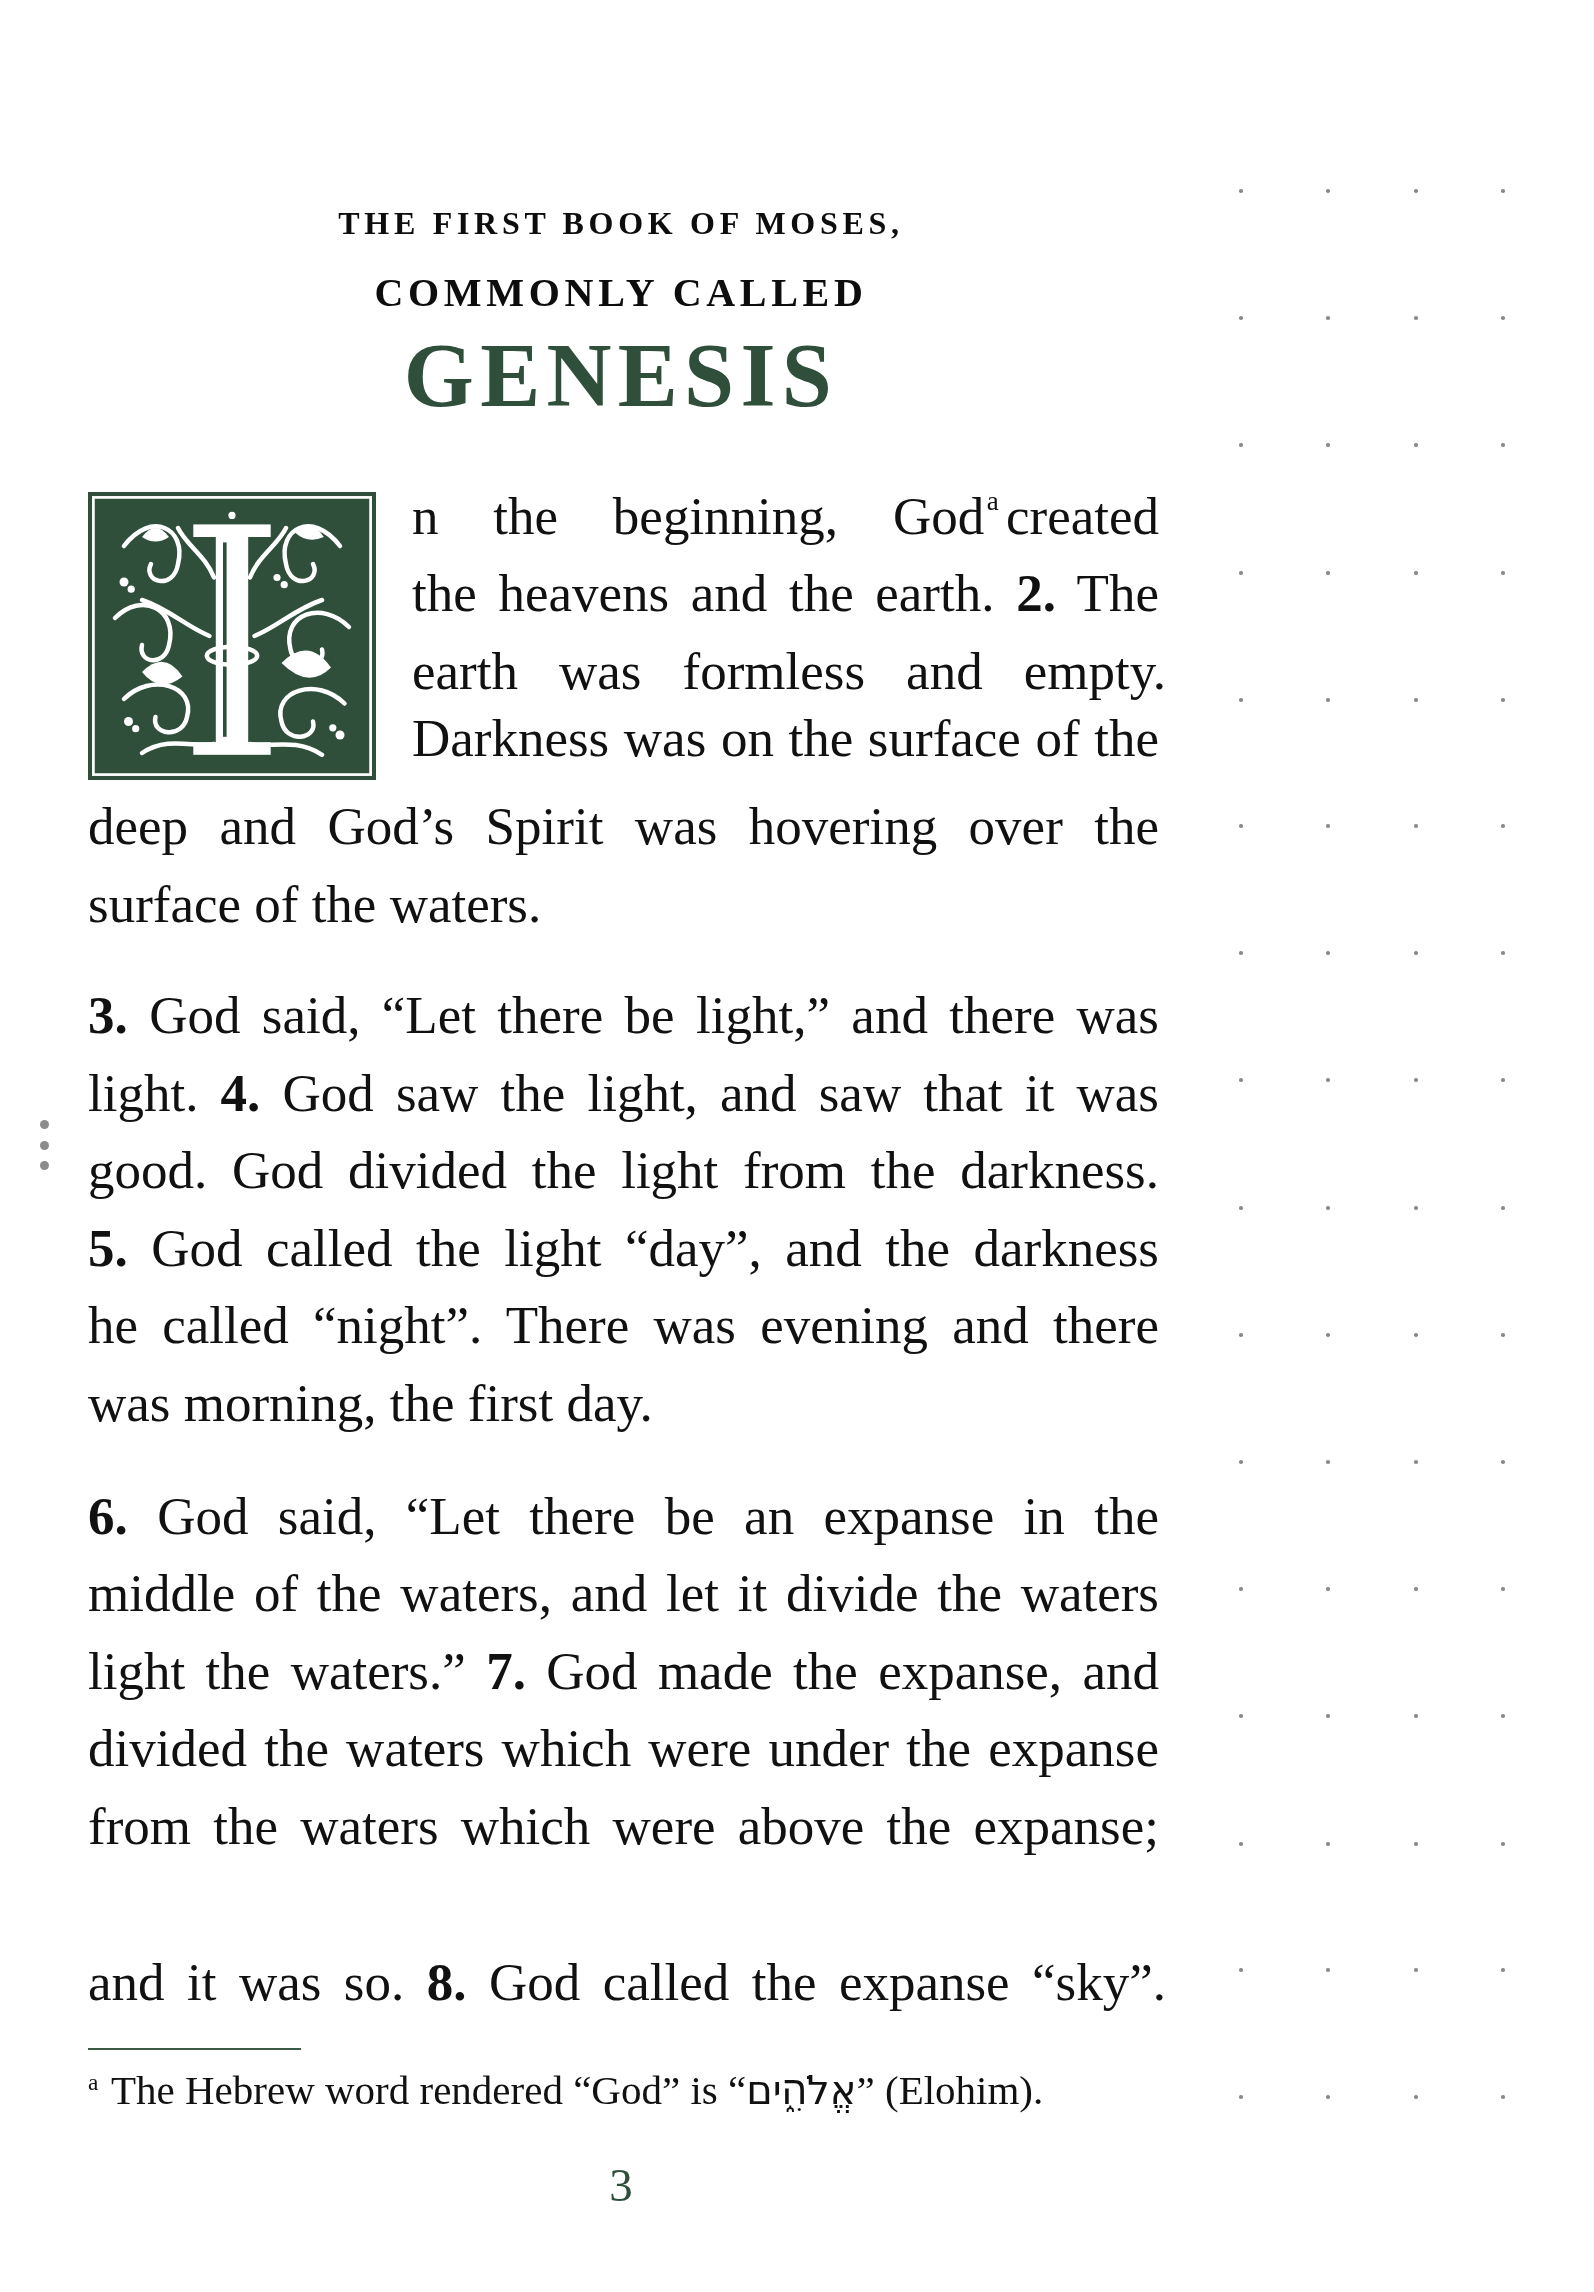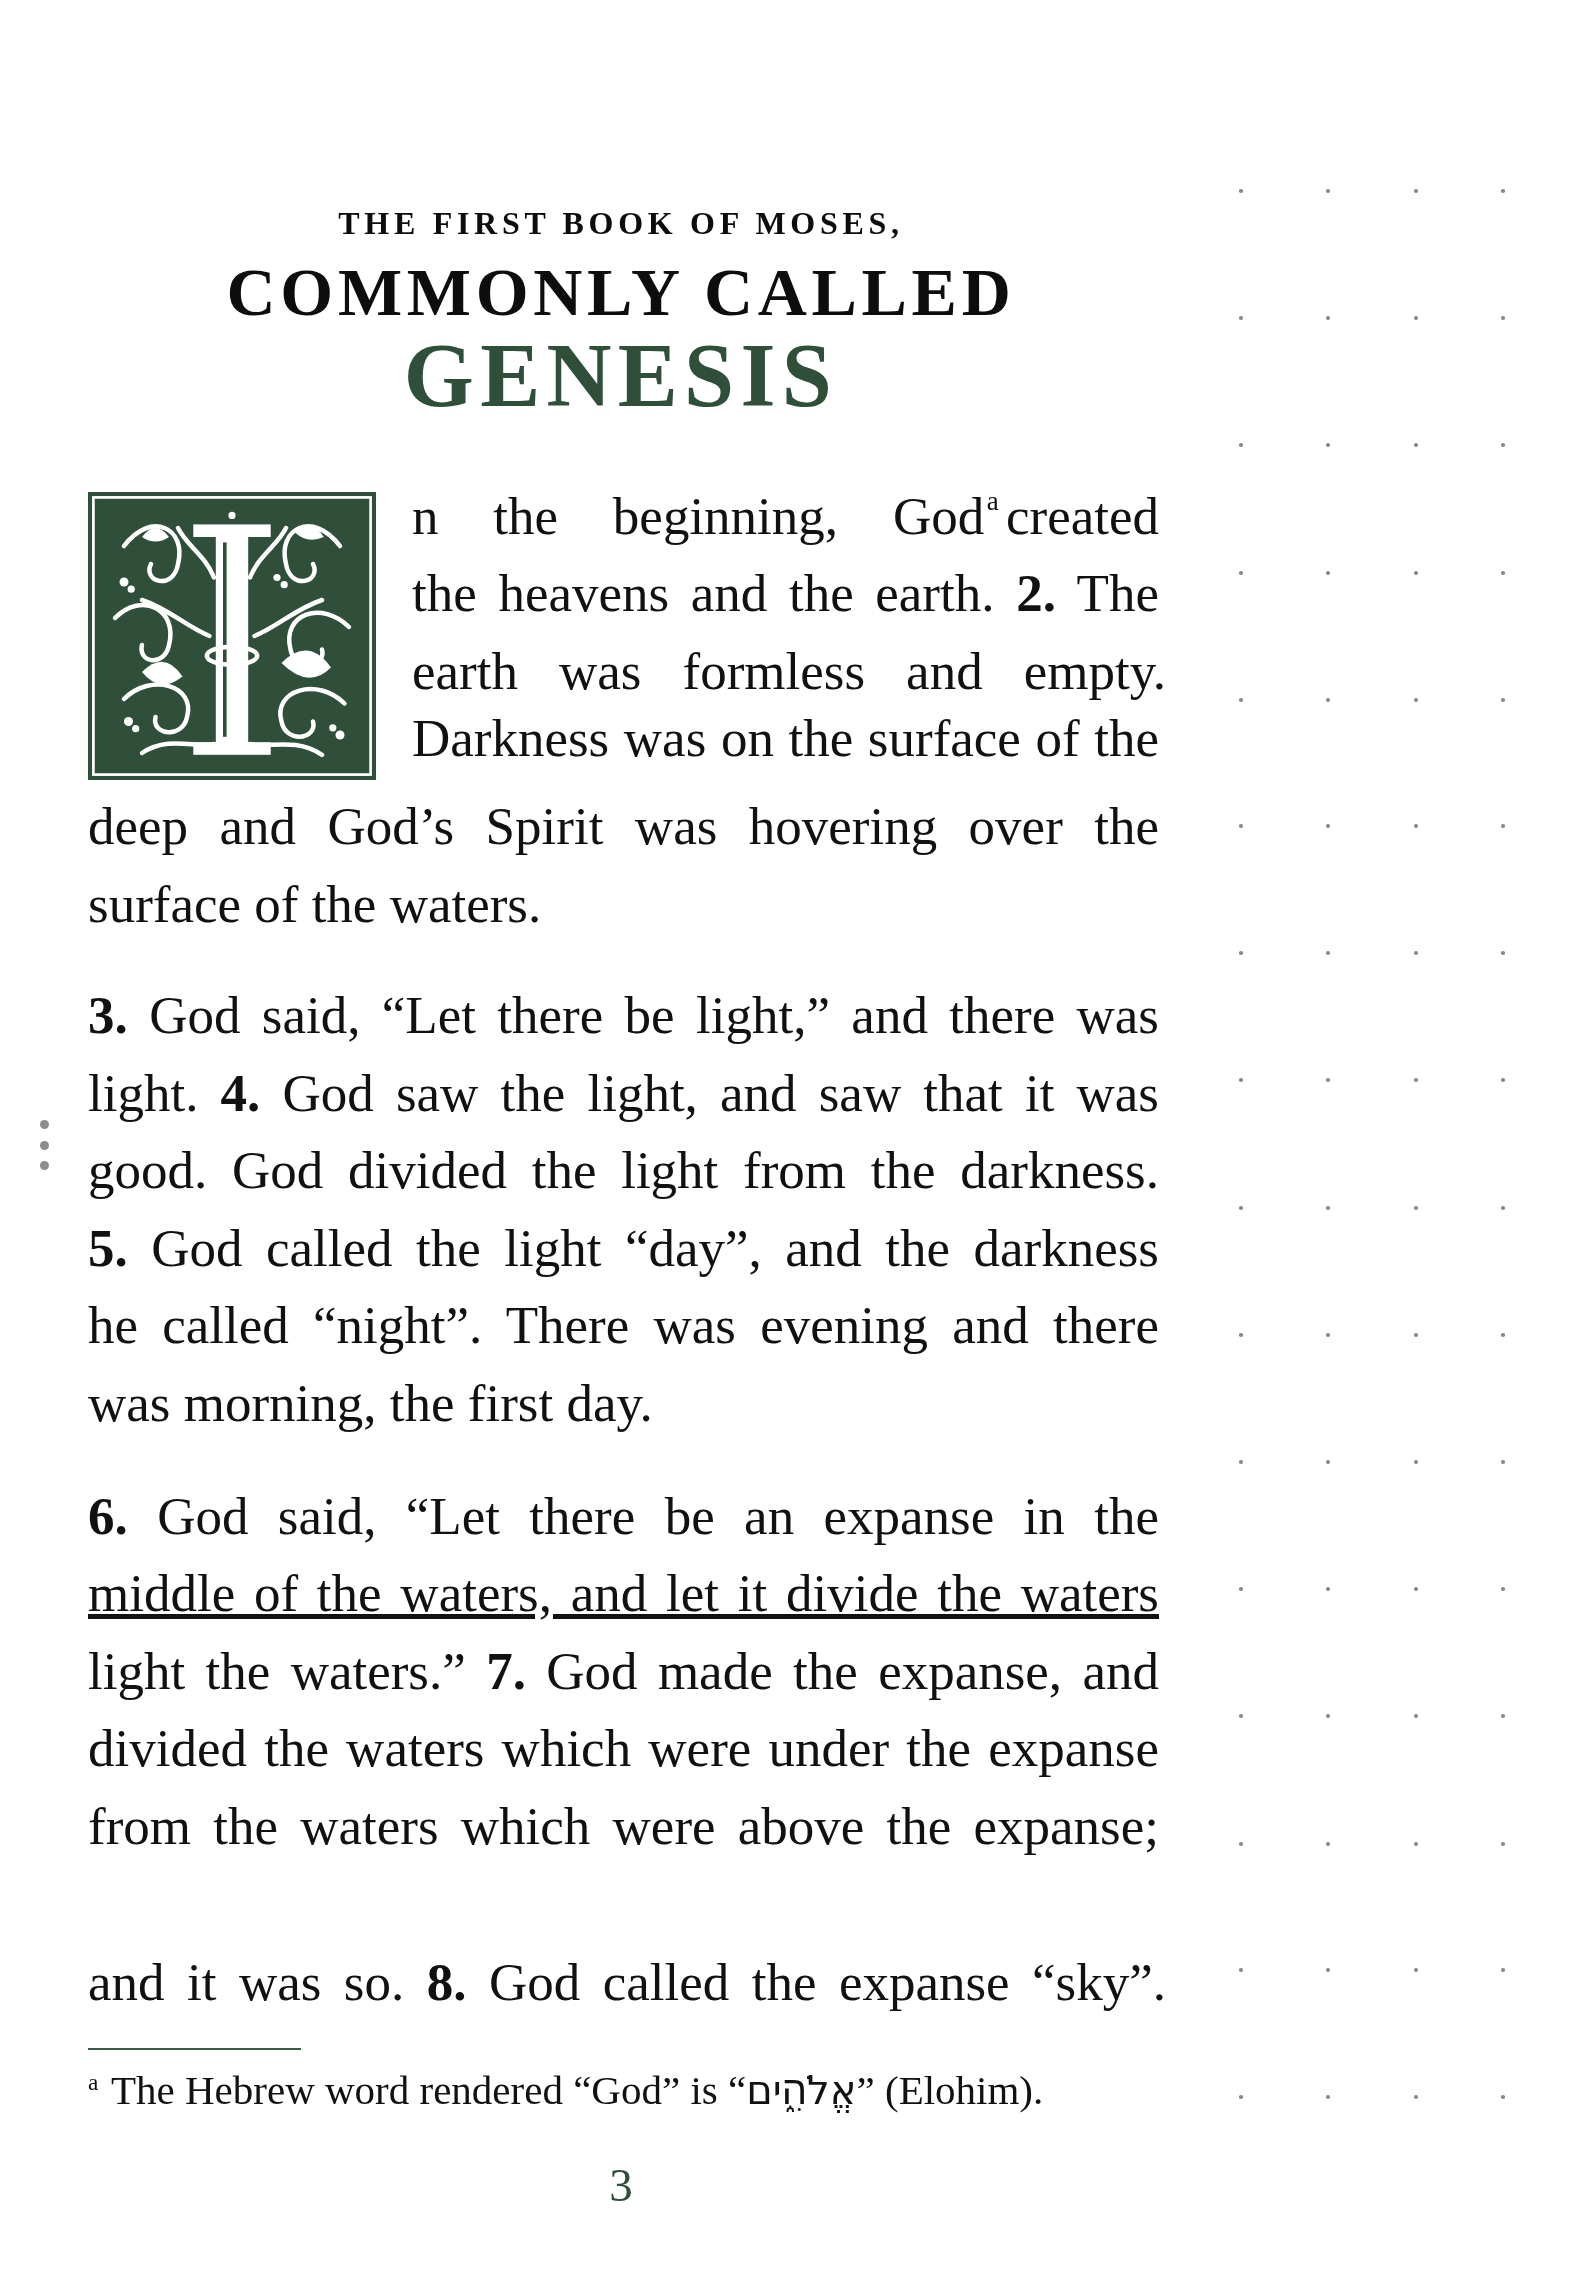--- a/index.html
+++ b/index.html
@@ -11,21 +11,21 @@
   .dot { position: absolute; width: 3.6px; height: 3.6px; border-radius: 50%; background: #8a8a8a; }
 
   
   .handle { position: absolute; left: 39px; top: 1120px; width: 10.8px; height: 54px; cursor: grab; }
   .handle span { position: absolute; left: 0.9px; width: 9px; height: 9px; border-radius: 50%; background: #8c8c8c; }
 
   
   .title-line { position: absolute; left: 0; width: 1242px; text-align: center; font-weight: bold;
                 font-family: "Liberation Serif", "DejaVu Serif", serif; color: #0d0d0d; white-space: nowrap; }
   .title-1 { top: 194px; font-size: 32px; letter-spacing: 4.7px; line-height: 59px; }
-  .title-2 { top: 263px; font-size: 68px; letter-spacing: 4.7px; line-height: 59px; }
+  .title-2 { top: 263px; font-size: 40px; letter-spacing: 4.7px; line-height: 59px; }
   .title-3 { top: 326px; font-size: 90px; letter-spacing: 6.3px; line-height: 99px; }
 
   
   .dropcap { position: absolute; left: 88px; top: 492px; width: 288px; height: 288px; }
 
   
   .line { position: absolute; height: 77px; line-height: 77px; font-size: 53px; white-space: nowrap;
           text-align: justify; text-align-last: justify; }
   .line.last { text-align: left; text-align-last: left; }
   .line b { font-weight: bold; }
@@ -171,21 +171,21 @@
     <div class="line" style="left: 412px; width: 747px; top: 700px; white-space: normal; overflow: visible;"><span>Darkness was on the surface of the</span></div>
     <div class="line" style="left: 88px; width: 1071px; top: 788px; white-space: normal; overflow: visible;"><span>deep and God’s Spirit was hovering over the</span></div>
     <div class="line last" style="left: 88px; width: 1071px; top: 866px; white-space: normal; overflow: visible;"><span>surface of the waters.</span></div>
     <div class="line" style="left: 88px; width: 1071px; top: 977px; white-space: normal; overflow: visible;"><b>3.</b><span> God said, “Let there be light,” and there was</span></div>
     <div class="line" style="left: 88px; width: 1071px; top: 1055px; white-space: normal; overflow: visible;"><span>light. </span><b>4.</b><span> God saw the light, and saw that it was</span></div>
     <div class="line" style="left: 88px; width: 1071px; top: 1132px; white-space: normal; overflow: visible;"><span>good. God divided the light from the darkness.</span></div>
     <div class="line" style="left: 88px; width: 1071px; top: 1210px; white-space: normal; overflow: visible;"><b>5.</b><span> God called the light “day”, and the darkness</span></div>
     <div class="line" style="left: 88px; width: 1071px; top: 1287px; white-space: normal; overflow: visible;"><span>he called “night”. There was evening and there</span></div>
     <div class="line last" style="left: 88px; width: 1071px; top: 1365px; white-space: normal; overflow: visible;"><span>was morning, the first day.</span></div>
     <div class="line" style="left: 88px; width: 1071px; top: 1478px; white-space: normal; overflow: visible;"><b>6.</b><span> God said, “Let there be an expanse in the</span></div>
-    <div class="line" style="left: 88px; width: 1071px; top: 1555px; white-space: normal; overflow: visible; text-decoration: underline;"><span>middle of the waters, and let it divide the waters</span></div>
+    <div class="line" style="left: 88px; width: 1071px; top: 1555px; white-space: normal; overflow: visible;"><span>middle of the waters, and let it divide the waters</span></div>
     <div class="line" style="left: 88px; width: 1071px; top: 1633px; white-space: normal; overflow: visible;"><span>light the waters.” </span><b>7.</b><span> God made the expanse, and</span></div>
     <div class="line" style="left: 88px; width: 1071px; top: 1710px; white-space: normal; overflow: visible;"><span>divided the waters which were under the expanse</span></div>
     <div class="line" style="left: 88px; width: 1071px; top: 1788px; white-space: normal; overflow: visible;"><span>from the waters which were above the expanse;</span></div>
     <div class="line" style="left: 88px; width: 1078px; top: 1944px; white-space: normal; overflow: visible;"><span>and it was so. </span><b>8.</b><span> God called the expanse “sky”.</span></div>
   </div>
 
 <div class="fn-rule"></div>
 <div class="footnote">
   <span class="fn-mark">a</span><span>The Hebrew word rendered “God” is “</span><span class="hebrew">אֱלֹהִ֑ים</span><span>” (Elohim).</span>
 </div>

